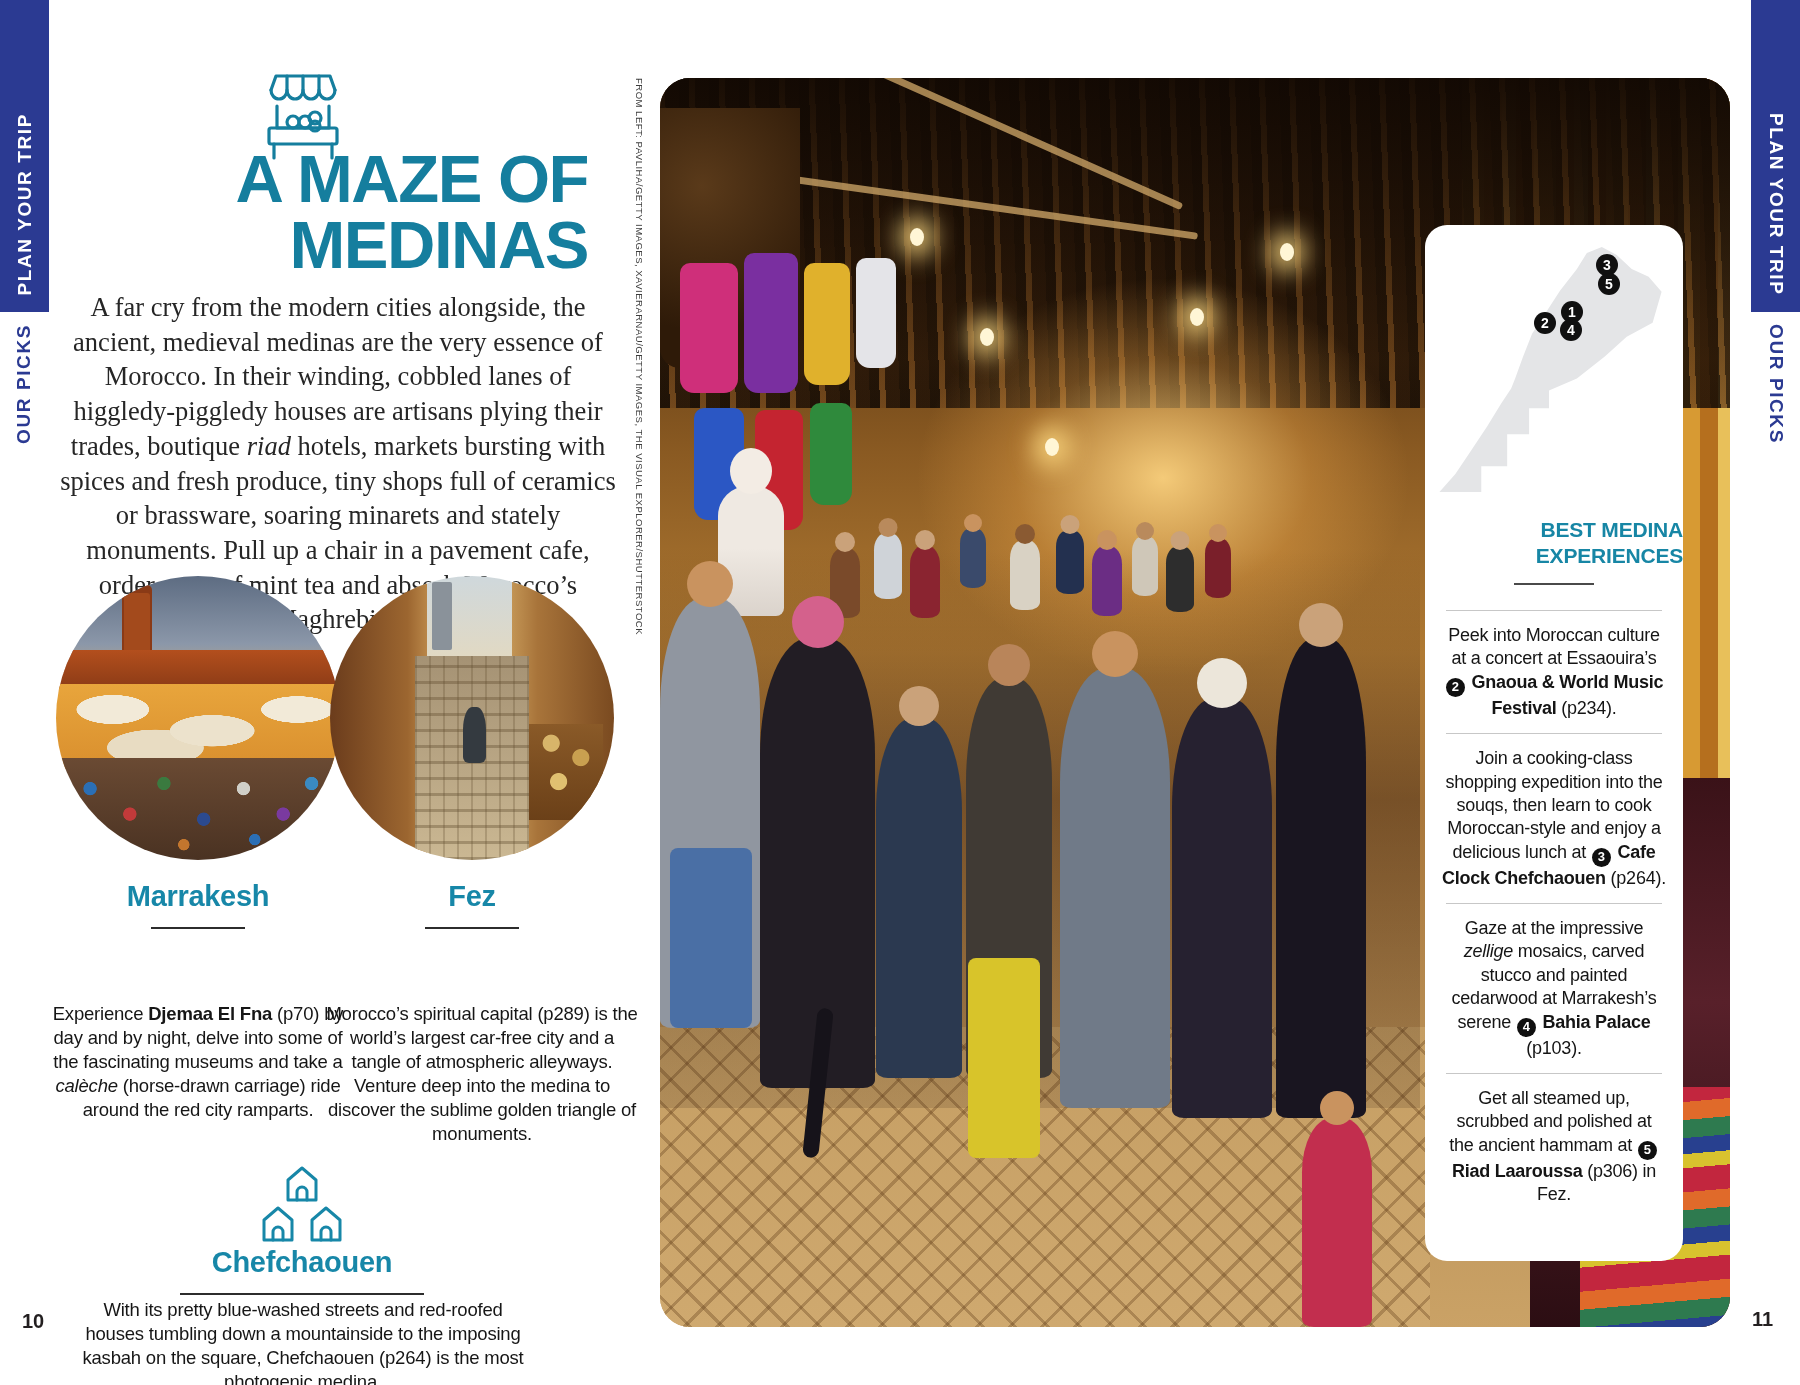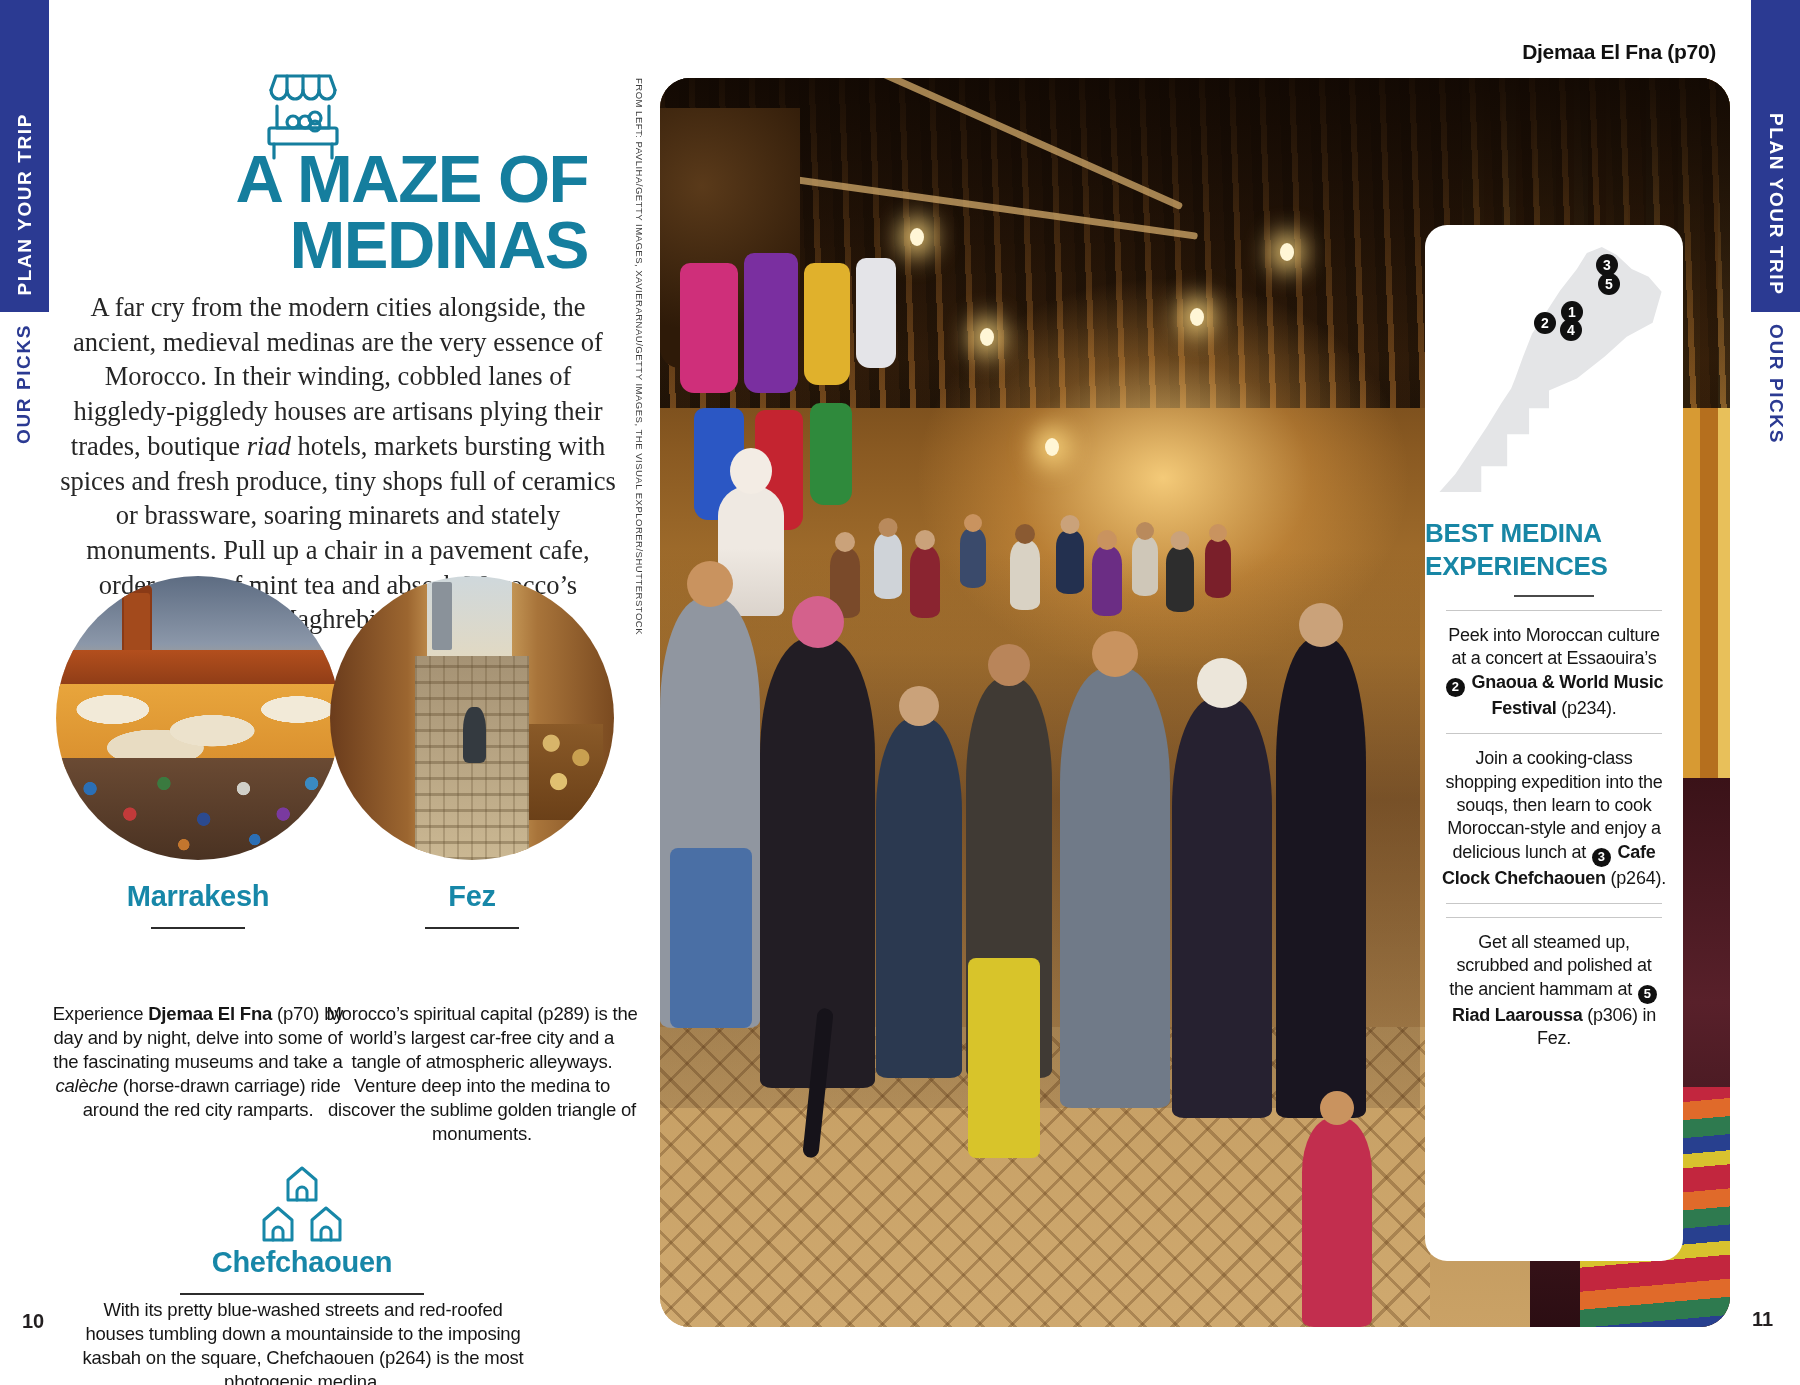--- a/index.html
+++ b/index.html
@@ -95,22 +95,22 @@
              top:calc(-0.8 * var(--head)); width:var(--head); height:var(--head);
              border-radius:50%; background:var(--skin); }
   .patch { position:absolute; border-radius:8px; }
 
   
   .panel { position:absolute; left:1425px; top:225px; width:258px; height:1036px; background:#fff;
            border-radius:22px; }
   .panel-map { position:absolute; left:2px; top:14px; width:250px; height:264px; }
   .marker { position:absolute; width:22px; height:22px; border-radius:50%; background:#101010; color:#fff;
             font-weight:bold; font-size:14px; display:flex; align-items:center; justify-content:center; }
-  .panel-heading { position:absolute; left:0; top:292px; width:100%; text-align:left; color:#1786a5;
-            font-weight:bold; font-size:26px; line-height:1.25; letter-spacing:-.2px; white-space:pre-line; }
+  .panel-heading { position:absolute; left:0; top:292px; width:100%; text-align:right; color:#1786a5;
+            font-weight:bold; font-size:21px; line-height:1.25; letter-spacing:-.2px; white-space:pre-line; }
   .panel-heading::after { content:''; display:block; margin:13px auto 0; width:80px; height:2px; background:#4a4a4a; }
   .panel-items { position:absolute; left:0; top:372px; width:100%; padding:0 17px; }
   .pitem { text-align:center; font-size:18px; line-height:1.3; letter-spacing:-.25px; color:#151515; }
   .pdivider { height:1px; background:#c7c7c7; margin:13px 4px; }
   .badge { display:inline-flex; width:19px; height:19px; border-radius:50%; background:#101010; color:#fff;
            font-weight:bold; font-size:13px; align-items:center; justify-content:center;
            vertical-align:-3px; margin:0 2px 0 1px; }
 
   
   .mk-sky { position:absolute; inset:0 0 auto 0; height:34%;
@@ -229,21 +229,20 @@
         <path d="M45 38 V30 a5 5 0 0 1 10 0 V38"></path>
       <path d="M12 58 L26 46 L40 58 V78 H12 Z"></path>
         <path d="M21 78 V70 a5 5 0 0 1 10 0 V78"></path>
       <path d="M60 58 L74 46 L88 58 V78 H60 Z"></path>
         <path d="M69 78 V70 a5 5 0 0 1 10 0 V78"></path>
     </svg>
   </div>
   <h2 class="cityname ch">Chefchaouen</h2>
   <p class="blurb ch"><span>With its pretty blue-washed streets and red-roofed houses tumbling down a mountainside to the imposing kasbah on the square, Chefchaouen (p264) is the most photogenic medina.</span></p>
 
-  <div class="caption">Djemaa El Fna (p70)</div>
   <div class="credit">FROM LEFT: PAVLIHA/GETTY IMAGES, XAVIERARNAU/GETTY IMAGES, THE VISUAL EXPLORER/SHUTTERSTOCK</div>
 
   <div class="photo">
     <div class="ph-right"></div>
     <div class="ph-right-dark"></div>
     <div class="ph-blankets"></div>
     <div class="ph-roof"></div>
     <div class="ph-beam" style="left:40px;top:120px;width:500px;transform:rotate(8deg);"></div>
     <div class="ph-beam" style="left:120px;top:40px;width:420px;transform:rotate(24deg);"></div>
     <div class="ph-depth"></div>
@@ -302,18 +301,19 @@
 
     <h3 class="panel-heading">BEST MEDINA
 EXPERIENCES</h3>
 
     <div class="panel-items">
       <div class="pdivider"></div>
       <p class="pitem"><span>Peek into Moroccan culture at a concert at Essaouira’s </span><span class="badge">2</span><span> </span><span style="font-weight: bold;">Gnaoua &amp; World Music Festival</span><span> (p234).</span></p>
       <div class="pdivider"></div>
       <p class="pitem"><span>Join a cooking-class shopping expedition into the souqs, then learn to cook Moroccan-style and enjoy a delicious lunch at </span><span class="badge">3</span><span> </span><span style="font-weight: bold;">Cafe Clock Chefchaouen</span><span> (p264).</span></p>
       <div class="pdivider"></div>
+      <p class="pitem"><span>Gaze at the impressive </span><span style="font-style: italic;">zellige</span><span> mosaics, carved stucco and painted cedarwood at Marrakesh’s serene </span><span class="badge">4</span><span> </span><span style="font-weight: bold;">Bahia Palace</span><span> (p103).</span></p>
       <div class="pdivider"></div>
       <p class="pitem"><span>Get all steamed up, scrubbed and polished at the ancient hammam at </span><span class="badge">5</span><span> </span><span style="font-weight: bold;">Riad Laaroussa</span><span> (p306) in Fez.</span></p>
     </div>
   </div>
 
 </div>
 
 </body></html>

